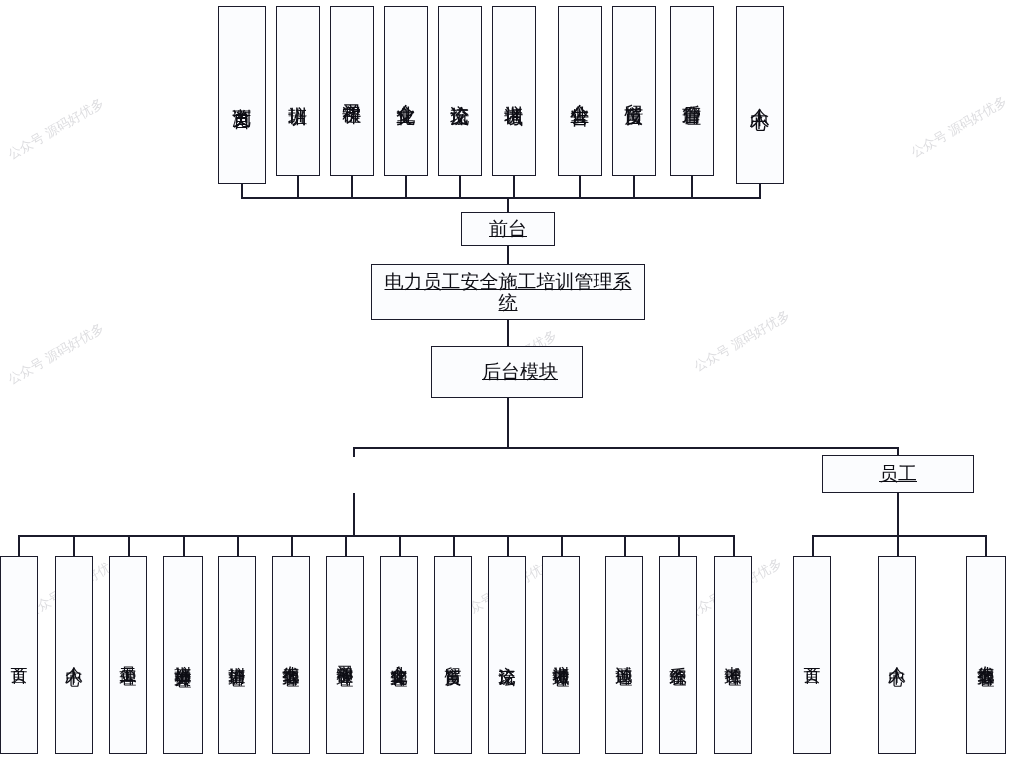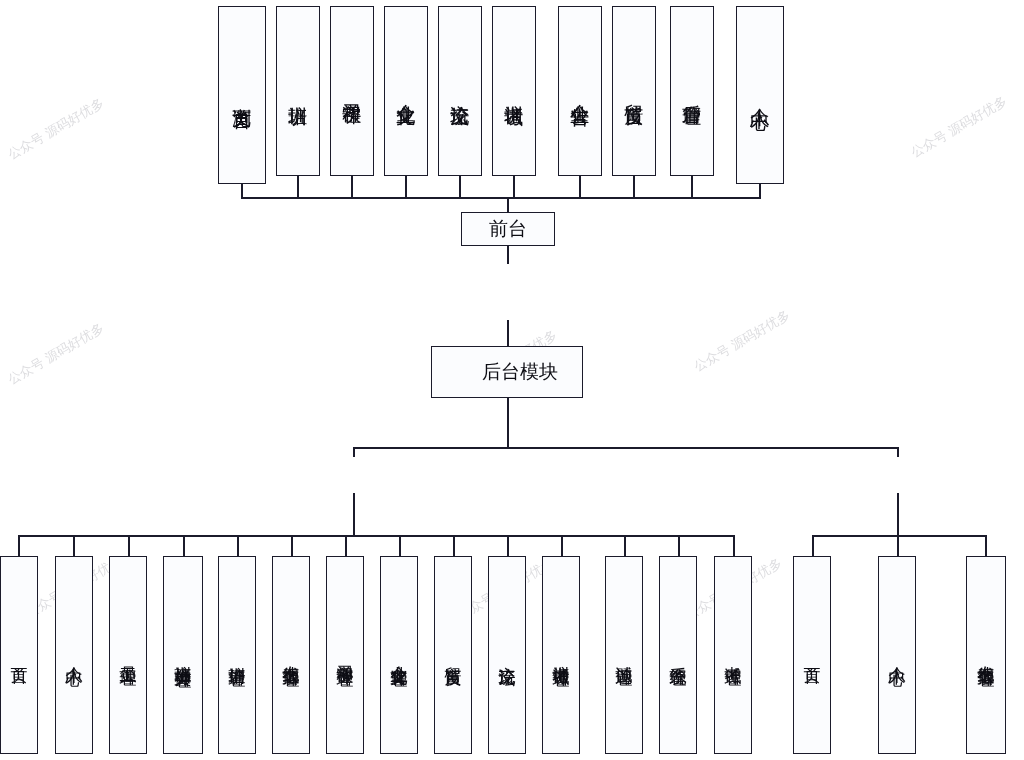--- a/index.html
+++ b/index.html
@@ -37,21 +37,21 @@
     writing-mode: vertical-rl;
     text-orientation: upright;
     letter-spacing: 1px;
     font-size: 19px;
   }
   .vtext.small { font-size: 17px; }
   .htext {
     font-size: 18px;
     padding: 2px 6px;
   }
-  .htext.big { font-size: 19px; }
+  .htext.big { font-size: 19px; text-decoration: underline; }
   .line {
     position: absolute;
     background: #1b1b2b;
   }
   .line.h { height: 1.6px; }
   .line.v { width: 1.6px; }
   
   .wm {
     position: absolute;
     color: rgba(140,140,150,0.30);
@@ -97,28 +97,30 @@
   <div class="line v" style="left:579px; top:176px; height:22px;"></div>
   <div class="line v" style="left:633px; top:176px; height:22px;"></div>
   <div class="line v" style="left:691px; top:176px; height:22px;"></div>
   <div class="line v" style="left:759px; top:184px; height:14px;"></div>
   <div class="line h" style="left:241px; top:197px; width:520px;"></div>
   <div class="line v" style="left:507px; top:197px; height:15px;"></div>
 
   <div class="node htext big" style="left:461px; top:212px; width:94px; height:34px;">前台</div>
   <div class="line v" style="left:507px; top:246px; height:18px;"></div>
 
+  <div class="node htext big" style="left:371px; top:264px; width:274px; height:56px; padding:4px 10px;">电力员工安全施工培训管理系统</div>
   <div class="line v" style="left:507px; top:320px; height:26px;"></div>
 
   <div class="node htext big" style="left:431px; top:346px; width:152px; height:52px;padding-left:32px;">后台模块</div>
   <div class="line v" style="left:507px; top:398px; height:50px;"></div>
   <div class="line h" style="left:353px; top:447px; width:546px;"></div>
   <div class="line v" style="left:353px; top:447px; height:10px;"></div>
   <div class="line v" style="left:897px; top:447px; height:10px;"></div>
 
+  <div class="node htext big" style="left:822px; top:455px; width:152px; height:38px;">员工</div>
 
   <div class="line v" style="left:353px; top:493px; height:43px;"></div>
   <div class="line h" style="left:18px; top:535px; width:716px;"></div>
 
   <div class="line v" style="left:18px; top:535px; height:22px;"></div>
   <div class="line v" style="left:73px; top:535px; height:22px;"></div>
   <div class="line v" style="left:128px; top:535px; height:22px;"></div>
   <div class="line v" style="left:183px; top:535px; height:22px;"></div>
   <div class="line v" style="left:237px; top:535px; height:22px;"></div>
   <div class="line v" style="left:291px; top:535px; height:22px;"></div>

